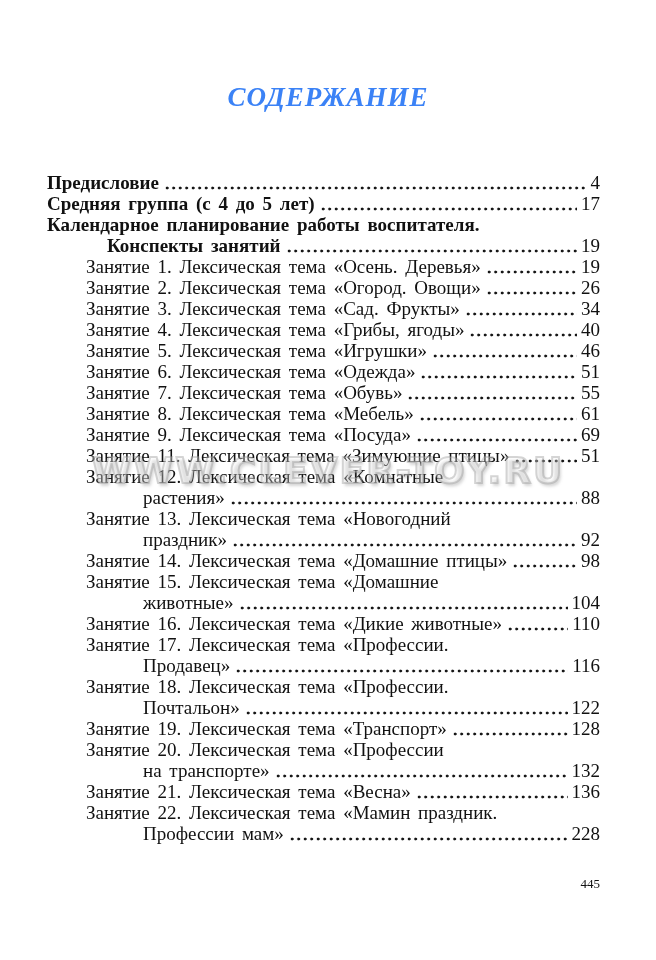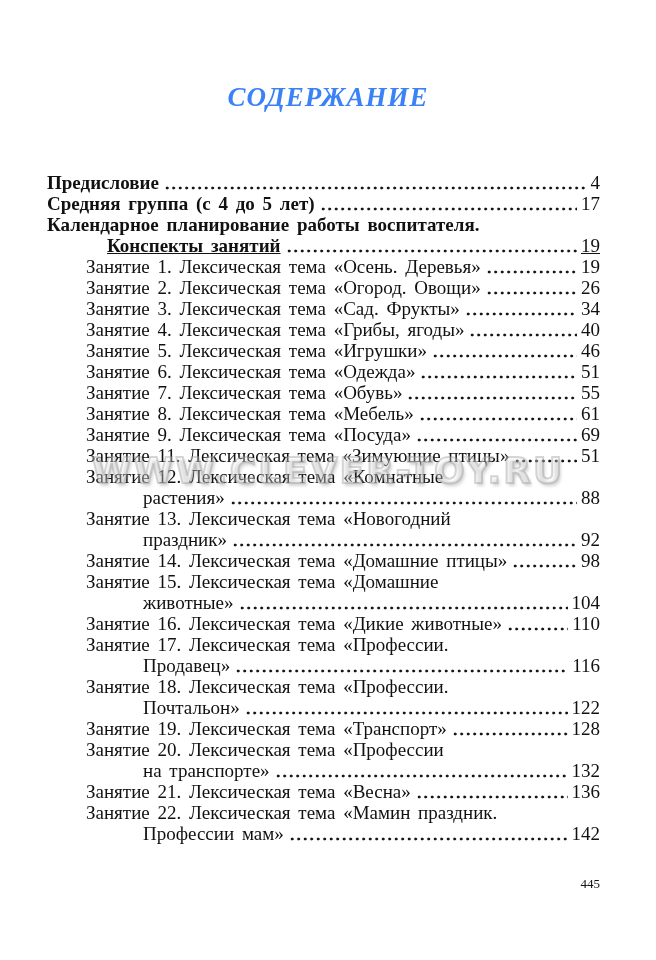--- a/index.html
+++ b/index.html
@@ -36,21 +36,21 @@
     align-items: baseline;
     height: 21px;
     line-height: 21px;
     font-size: 19px;
     word-spacing: 3px;
     white-space: nowrap;
   }
   .row.bold { font-weight: bold; text-align: right; }
   .lv-main { padding-left: 0; }
   .lv-item { padding-left: 39px; }
-  .lv-sub  { padding-left: 60px; text-decoration: underline; }
+  .lv-sub  { padding-left: 60px; }
   .lv-cont { padding-left: 96px; }
   .txt { white-space: nowrap; }
   .dots {
     flex: 1 1 auto;
     align-self: stretch;
     margin-left: 5px;
     margin-right: 1px;
     background-image: radial-gradient(circle at 3px 16px, #141414 1.25px, transparent 1.7px);
     background-size: 6.5px 21px;
     background-repeat: repeat-x;
@@ -224,17 +224,17 @@
         <span class="txt">Занятие 21. Лексическая тема «Весна»</span>
         <span class="dots"></span>
         <span class="pg">136</span>
       </div>
       <div class="row lv-item">
         <span class="txt">Занятие 22. Лексическая тема «Мамин праздник.</span>
       </div>
       <div class="row lv-cont">
         <span class="txt">Профессии мам»</span>
         <span class="dots"></span>
-        <span class="pg">142</span>
+        <span class="pg">228</span>
       </div>
     </div>
   <div class="folio">445</div>
 </div>
 
 </body></html>

